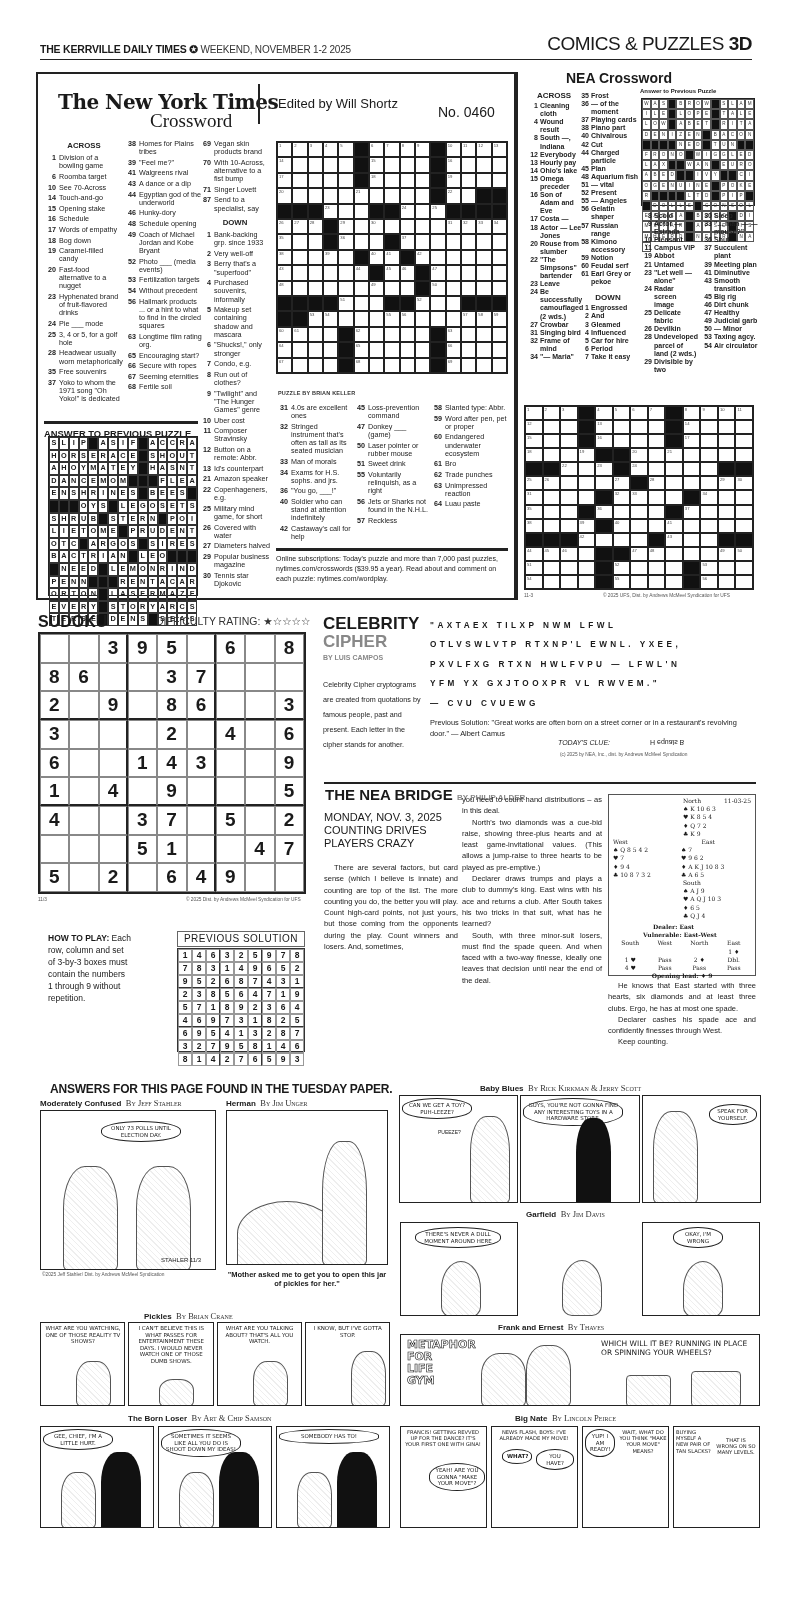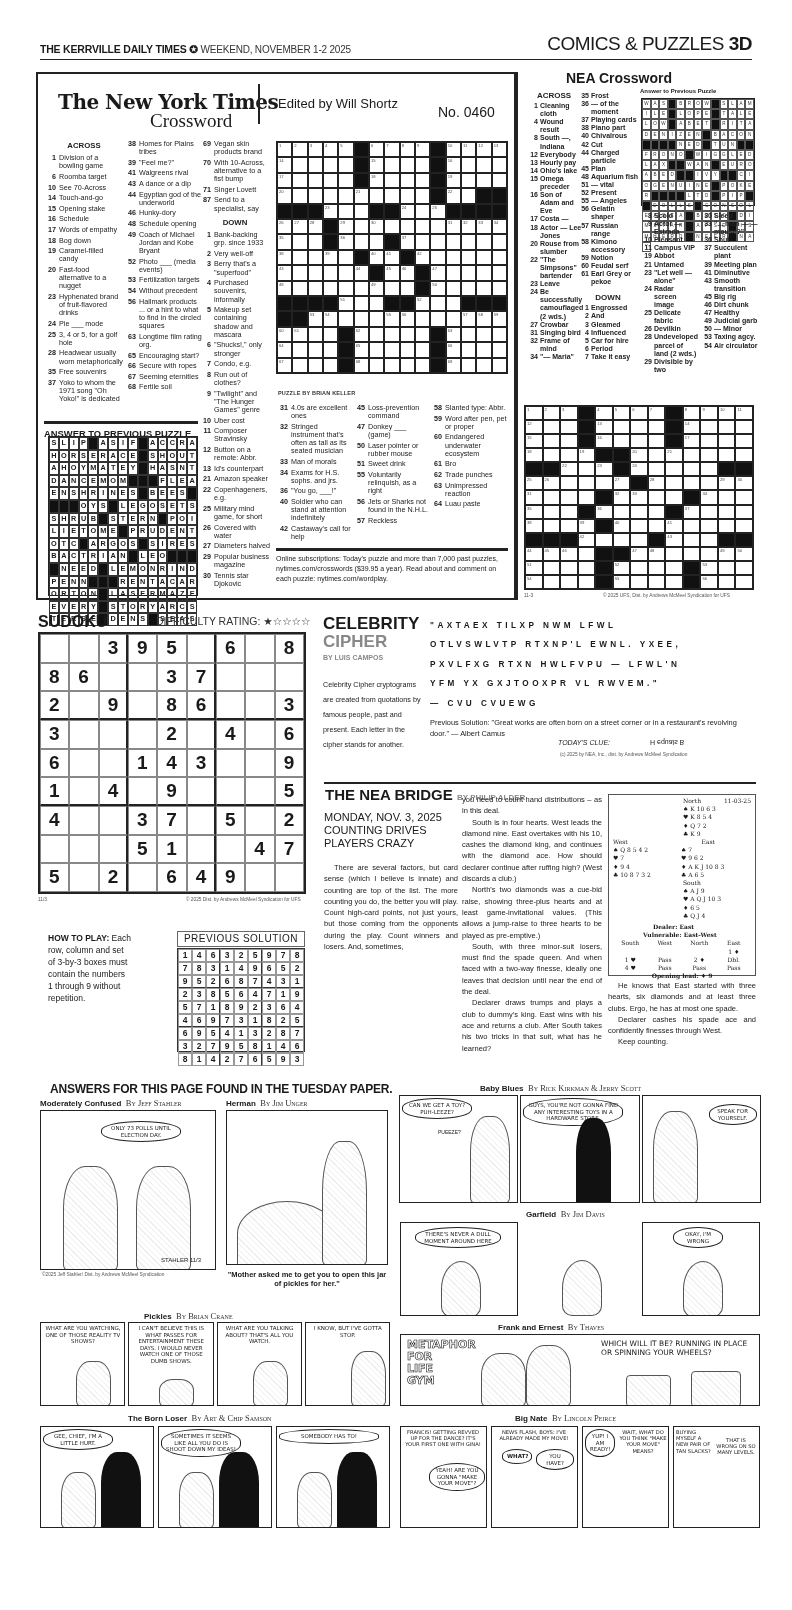--- a/index.html
+++ b/index.html
@@ -1999,24 +1999,23 @@
 <div class="abs bridge-title"><span style="font-size:15px;color:#1a1a1a">THE NEA BRIDGE</span> <span>BY PHILIP ALDER</span></div>
 <div class="abs bridge-date">
     <div>MONDAY, NOV. 3, 2025</div>
     <div>COUNTING DRIVES PLAYERS CRAZY</div>
   </div>
 <div class="abs col" id="bcol1" style="left:324px;top:862px;width:134px">
     <p>There are several factors, but card sense (which I believe is innate) and counting are top of the list. The more counting you do, the better you will play. Count high-card points, not just yours, but those coming from the opponents during the play. Count winners and losers. And, sometimes,</p>
   </div>
 <div class="abs col" id="bcol2" style="left:462px;top:794px;width:140px">
     <p style="text-indent: 0px;">you need to count hand distributions – as in this deal.</p>
-    <p>South is in four hearts. West leads the diamond nine. East overtakes with his 10, cashes the diamond king, and continues with the diamond ace. How should declarer continue after ruffing high? (West discards a club.)</p>
     <p>North's two diamonds was a cue-bid raise, showing three-plus hearts and at least game-invitational values. (This allows a jump-raise to three hearts to be played as pre-emptive.)</p>
+    <p>Declarer draws trumps and plays a club to dummy's king. East wins with his ace and returns a club. After South takes his two tricks in that suit, what has he learned?</p>
     <p>South, with three minor-suit losers, must find the spade queen. And when faced with a two-way finesse, ideally one leaves that decision until near the end of the deal.</p>
-    <p>Declarer draws trumps and plays a club to dummy's king. East wins with his ace and returns a club. After South takes his two tricks in that suit, what has he learned?</p>
   </div>
 <div class="abs bridge-diag" id="bdiag">
     <div style="display: flex; justify-content: space-between;">
       <span><span style="padding-left:70px">North</span></span>
       <span>11-03-25</span>
     </div>
     <div style="padding-left: 70px;">♠ K 10 6 3</div>
     <div style="padding-left: 70px;">♥ K 8 5 4</div>
     <div style="padding-left: 70px;">♦ Q 7 2</div>
     <div style="padding-left: 70px;">♣ K 9</div>

